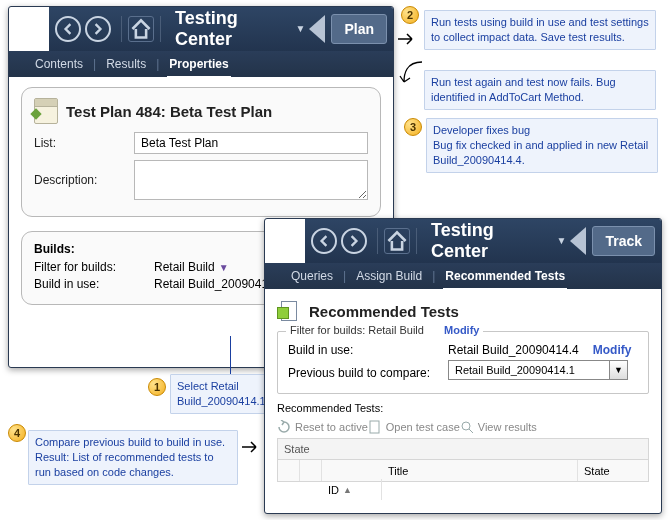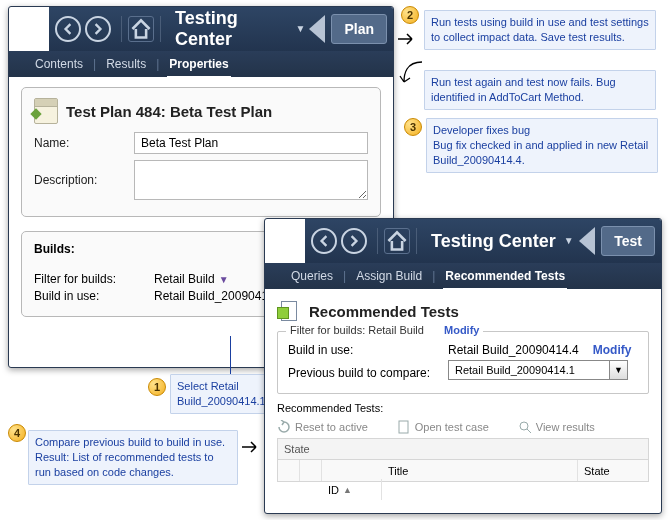--- a/index.html
+++ b/index.html
@@ -19,32 +19,32 @@
   .tri-left { width: 0; height: 0; border-top: 14px solid transparent; border-bottom: 14px solid transparent; border-right: 16px solid #b7c3d4; margin-left: 4px; }
   .sectbtn { height: 30px; padding: 0 12px; margin-left: 6px; background: #536a89; border: 1px solid #7b90ad; border-radius: 3px; color: #fff; font-weight: bold; font-size: 14px; display: flex; align-items: center; }
 
   .tabs { height: 26px; background: linear-gradient(#2a3d59,#233349); display: flex; align-items: center; padding: 0 24px; color: #d2dae6; font-size: 12px; }
   .tab { margin-right: 6px; height: 100%; display: flex; align-items: center; padding: 0 2px; }
   .tab.sep { margin-right: 6px; color: #5f7390; padding: 0 2px; }
   .tab.active { font-weight: bold; color: #fff; position: relative; }
   .tab.active::after { content: ""; position: absolute; bottom: -1px; left: 0; right: 0; height: 2px; background: #fff; }
 
   .panel { padding: 10px 12px; }
-  .card { border: 1px solid #b8b8b8; border-radius: 5px; padding: 10px 12px; background: #fafafa; }
+  .card { border: 1px solid #b8b8b8; border-radius: 11px; padding: 10px 12px; background: #fafafa; }
   .plan-head { display: flex; align-items: center; margin-bottom: 8px; }
   .plan-icon { width: 24px; height: 26px; background: #f6f2df; border: 1px solid #b6b29b; border-radius: 2px; position: relative; margin-right: 8px; }
   .plan-icon::before { content: ""; position: absolute; left: 0; right: 0; top: 0; height: 7px; background: #d5d0b6; border-bottom: 1px solid #b6b29b; }
   .plan-icon::after { content: ""; position: absolute; left: -3px; top: 11px; width: 8px; height: 8px; background: #6aa23c; transform: rotate(45deg); }
   .plan-title { font-size: 15px; font-weight: bold; color: #222; }
   .formrow { display: flex; align-items: center; margin: 6px 0; }
   .formrow label { width: 100px; color: #222; }
   .field { flex: 1; height: 22px; border: 1px solid #b8b8b8; background: #fff; padding: 2px 6px; font-size: 12px; }
 
   .builds-card { margin-top: 14px; }
-  .builds-card .bh { font-weight: bold; margin-bottom: 16px; }
+  .builds-card .bh { font-weight: bold; margin-bottom: 4px; }
   .kvrow { display: flex; align-items: flex-end; margin: 3px 0; }
   .kvrow .k { width: 120px; }
   .kvrow .v { flex: 1; display: flex; align-items: center; }
   .mini-dd { color: #6a4a9e; margin-left: 4px; font-size: 10px; }
 
   .connector { position: absolute; }
   .conn-v { width: 1px; background: #1a3fa0; }
   .callout-badge { width: 18px; height: 18px; border-radius: 50%; background: radial-gradient(circle at 30% 30%,#ffe28b,#f4b020); border: 1px solid #c98800; font-size: 11px; display: flex; align-items: center; justify-content: center; font-weight: bold; color: #4a3200; position: absolute; }
   .callout-box { position: absolute; background: #eef3fc; border: 1px solid #c3d2ea; padding: 4px 6px; color: #1a3fa0; font-size: 11px; line-height: 1.35; border-radius: 1px; }
 
@@ -54,21 +54,21 @@
   .rt-icon .sheet { position: absolute; left: 4px; top: 2px; width: 16px; height: 20px; background: #fff; border: 1px solid #7a8aa0; }
   .rt-icon .mark { position: absolute; left: 0; top: 8px; width: 12px; height: 12px; background: #8fce3b; border: 1px solid #5f9520; }
   .rt-title { font-size: 15px; font-weight: bold; color: #222; }
   .group { border: 1px solid #c7c7c7; border-radius: 2px; padding: 8px 10px 10px; margin-bottom: 8px; position: relative; background: #fff; }
   .group legend { font-size: 11px; color: #333; position: absolute; top: -8px; left: 8px; background: #fff; padding: 0 4px; }
   .bluelink { color: #3559c7; font-weight: bold; margin-left: 6px; padding-left: 8px; }
   .select { display: inline-flex; align-items: center; border: 1px solid #888; height: 20px; background: #fff; }
   .select .sv { padding: 0 6px; min-width: 160px; font-size: 11px; }
   .select .sb { width: 18px; height: 100%; border-left: 1px solid #888; background: linear-gradient(#fff,#ddd); display: flex; align-items: center; justify-content: center; font-size: 9px; }
 
-  .toolbar { display: flex; align-items: center; gap: 29px; padding: 4px 0; color: #888; font-size: 11px; }
+  .toolbar { display: flex; align-items: center; gap: 0; padding: 4px 0; color: #888; font-size: 11px; }
   .tbtn { display: flex; align-items: center; gap: 4px; }
   .tbtn .ti { width: 14px; height: 14px; }
   .state-row { display: flex; border: 1px solid #d6d6d6; background: #f4f4f4; height: 22px; align-items: center; padding: 0 6px; font-size: 11px; color: #555; }
   .grid-head { display: flex; border: 1px solid #d6d6d6; border-top: none; height: 22px; align-items: center; background: #f9f9f9; font-size: 11px; }
   .gh { border-right: 1px solid #e2e2e2; padding: 0 6px; display: flex; align-items: center; height: 100%; }
   .gh.c0 { width: 22px; }
   .gh.c1 { width: 22px; }
   .gh.c2 { width: 60px; margin-top: 38px; }
   .gh.c3 { flex: 1; }
   .gh.c4 { width: 70px; border-right: none; }
@@ -116,21 +116,21 @@
     <div class="tab sep">|</div>
     <div class="tab active">Properties</div>
   </div>
   <div class="panel">
     <div class="card">
       <div class="plan-head">
         <div class="plan-icon"></div>
         <div class="plan-title">Test Plan 484: Beta Test Plan</div>
       </div>
       <div class="formrow">
-        <label>Name:</label>
+        <label>List:</label>
         <input class="field" value="Beta Test Plan" style="">
       </div>
       <div class="formrow">
         <label>Description:</label>
         <textarea class="field" style="height: 40px;"></textarea>
       </div>
     </div>
     <div class="card builds-card">
       <div class="bh">Builds:</div>
       <div class="kvrow">
@@ -203,21 +203,21 @@
           <path d="M2 7 L7 2 L12 7 M4 7 V12 H10 V7" stroke="currentColor" stroke-width="1.5" fill="none"></path>
         </svg>
       </div>
     <div class="vsep"></div>
     <div class="apptitle">
         <span>Testing Center</span>
         <span class="dd-arrow">▼</span>
       </div>
     <div class="tri-left"></div>
     <div class="sectbtn">
-        <span>Test</span>
+        <span>Track</span>
       </div>
   </div>
   <div class="tabs">
     <div class="tab">Queries</div>
     <div class="tab sep">|</div>
     <div class="tab">Assign Build</div>
     <div class="tab sep">|</div>
     <div class="tab active">Recommended Tests</div>
   </div>
   <div class="panel">

